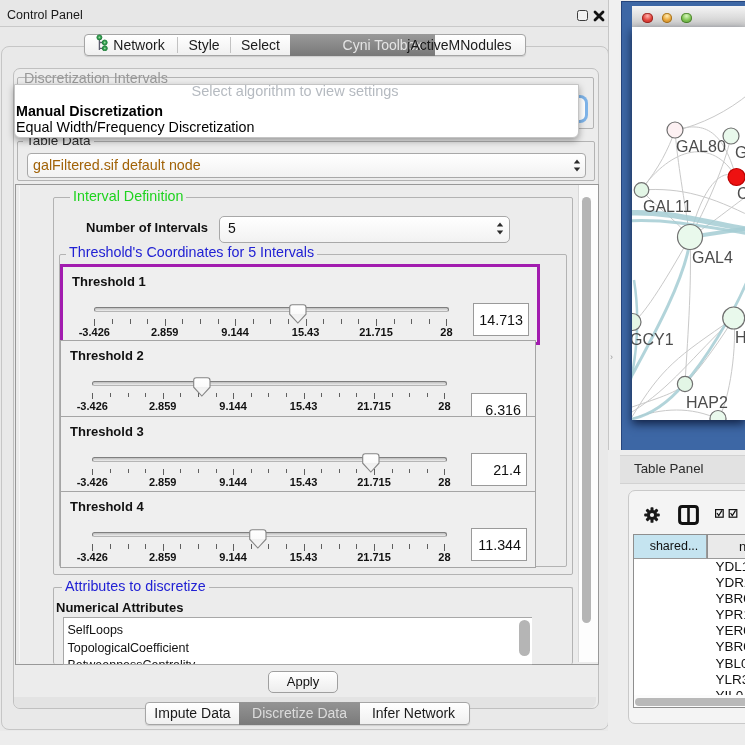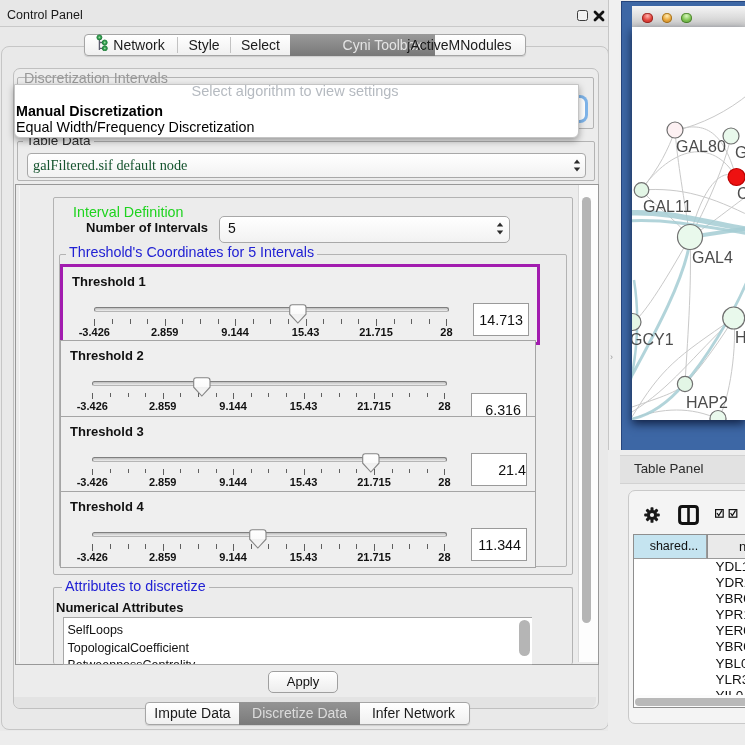--- a/index.html
+++ b/index.html
@@ -49,31 +49,31 @@
 <div class="abs" style="left:13.5px;top:697px;width:582px;height:11px;background:#e3e3e3;border-radius:0 0 7px 7px;"></div>
 
 <div class="grpbox" style="left:17px;top:77px;width:575px;height:50px;"></div>
 <div class="grptitle" style="left:21px;top:71.5px;color:#999999;font-size:14.3px;background:transparent;">Discretization Intervals</div>
 
 <div class="abs" style="left:560px;top:98px;width:25px;height:22px;border-radius:5px;background:#fff;box-shadow:0 0 0 3px #7eb3e8;"></div>
 
 <div class="grpbox" style="left:17px;top:141px;width:576px;height:38px;"></div>
 <div class="grptitle" style="left:23px;top:134.5px;color:#2b2b2b;font-size:13.5px;">Table Data</div>
 <div class="abs" style="left:27px;top:153px;width:557px;height:23px;background:linear-gradient(#ffffff,#f2f2f2);border:1px solid #a8a8a8;border-radius:4px;"></div>
-<div class="abs" style="left:33px;top:156.5px;font-size:14.3px;color:#14532d;font-family:Liberation Serif, serif;">galFiltered.sif default node</div>
+<div class="abs" style="left:33px;top:156.5px;font-size:14.3px;color:#a16207;">galFiltered.sif default node</div>
 <svg class="abs" style="left:572.5px;top:159px;" width="8" height="13" viewBox="0 0 8 13">
   <path d="M4 0.5 L7.2 4.6 H0.8 Z" fill="#2b2b2b"></path>
     <path d="M4 12.5 L7.2 8.4 H0.8 Z" fill="#2b2b2b"></path>
 </svg>
 
 <div class="abs" style="left:14.5px;top:184px;width:582px;height:479px;border:1px solid #989898;"></div>
 <div class="abs" style="left:19px;top:186px;width:1px;height:476px;background:#f7f7f7;"></div>
 
 <div class="grpbox" style="left:53px;top:197px;width:518px;height:376px;"></div>
-<div class="grptitle" style="left:70px;top:190px;color:#1ed31e;font-size:14.3px;margin-top:16px;">Interval Definition</div>
+<div class="grptitle" style="left:70px;top:190px;color:#1ed31e;font-size:14.3px;">Interval Definition</div>
 
 <div class="abs" style="left:86px;top:219.5px;font-size:13px;font-weight:bold;color:#111;">Number of Intervals</div>
 <div class="abs" style="left:219px;top:216px;width:289px;height:25px;background:linear-gradient(#ffffff,#f2f2f2);border:1px solid #a8a8a8;border-radius:5px;"></div>
 <div class="abs" style="left:228px;top:220px;font-size:14px;color:#111;">5</div>
 <svg class="abs" style="left:496px;top:222px;" width="8" height="13" viewBox="0 0 8 13">
   <path d="M4 0.5 L7.2 4.6 H0.8 Z" fill="#2b2b2b"></path>
     <path d="M4 12.5 L7.2 8.4 H0.8 Z" fill="#2b2b2b"></path>
 </svg>
 
 <div class="grpbox" style="left:59px;top:254px;width:506px;height:311px;"></div>
@@ -200,21 +200,21 @@
         <path d="M3.4 0.7 H14.3 Q17 0.7 17 3.4 V10.2 L8.85 19 L0.7 10.2 V3.4 Q0.7 0.7 3.4 0.7 Z" fill="url(#g2)" stroke="#858585" stroke-width="1.1"></path>
         <defs>
           <linearGradient id="g2" x1="0" y1="0" x2="0" y2="1">
             <stop offset="0" stop-color="#ffffff"></stop>
             <stop offset="0.5" stop-color="#fafafa"></stop>
             <stop offset="0.52" stop-color="#f0f0f0"></stop>
             <stop offset="1" stop-color="#f6f6f6"></stop>
           </linearGradient>
         </defs>
       </svg>
-      <div style="position:absolute;left:410px;top:36px;width:56px;height:33px;background:#fff;border:1px solid #9a9a9a;box-sizing:border-box;font-size:14.3px;line-height:33px;text-align:right;color:#111;">21.4</div>
+      <div style="position:absolute;left:410px;top:36px;width:56px;height:33px;background:#fff;border:1px solid #9a9a9a;box-sizing:border-box;font-size:14.3px;line-height:33px;text-align:right;padding-right:5px;color:#111;">21.4</div>
     </div>
     <div class="abs" style="left:60px;top:491.2px;width:474px;height:75px;background:#efefef;border:1px solid #a5a5a5;">
       <div style="position:absolute;left:9px;top:7px;font-size:13px;font-weight:bold;color:#111;">Threshold 4</div>
       <div style="position:absolute;left:31px;top:40px;width:353px;height:3px;border:1px solid #7f7f7f;border-bottom-color:#b5b5b5;border-radius:3px;background:linear-gradient(#bdbdbd,#eeeeee);"></div>
       <div style="position:absolute;left:31.3px;top:52px;width:1px;height:6.5px;background:#5f5f5f;"></div>
       <div style="position:absolute;left:48.9px;top:52px;width:1px;height:4.5px;background:#5f5f5f;"></div>
       <div style="position:absolute;left:66.5px;top:52px;width:1px;height:4.5px;background:#5f5f5f;"></div>
       <div style="position:absolute;left:84.1px;top:52px;width:1px;height:4.5px;background:#5f5f5f;"></div>
       <div style="position:absolute;left:101.7px;top:52px;width:1px;height:6.5px;background:#5f5f5f;"></div>
       <div style="position:absolute;left:119.3px;top:52px;width:1px;height:4.5px;background:#5f5f5f;"></div>

